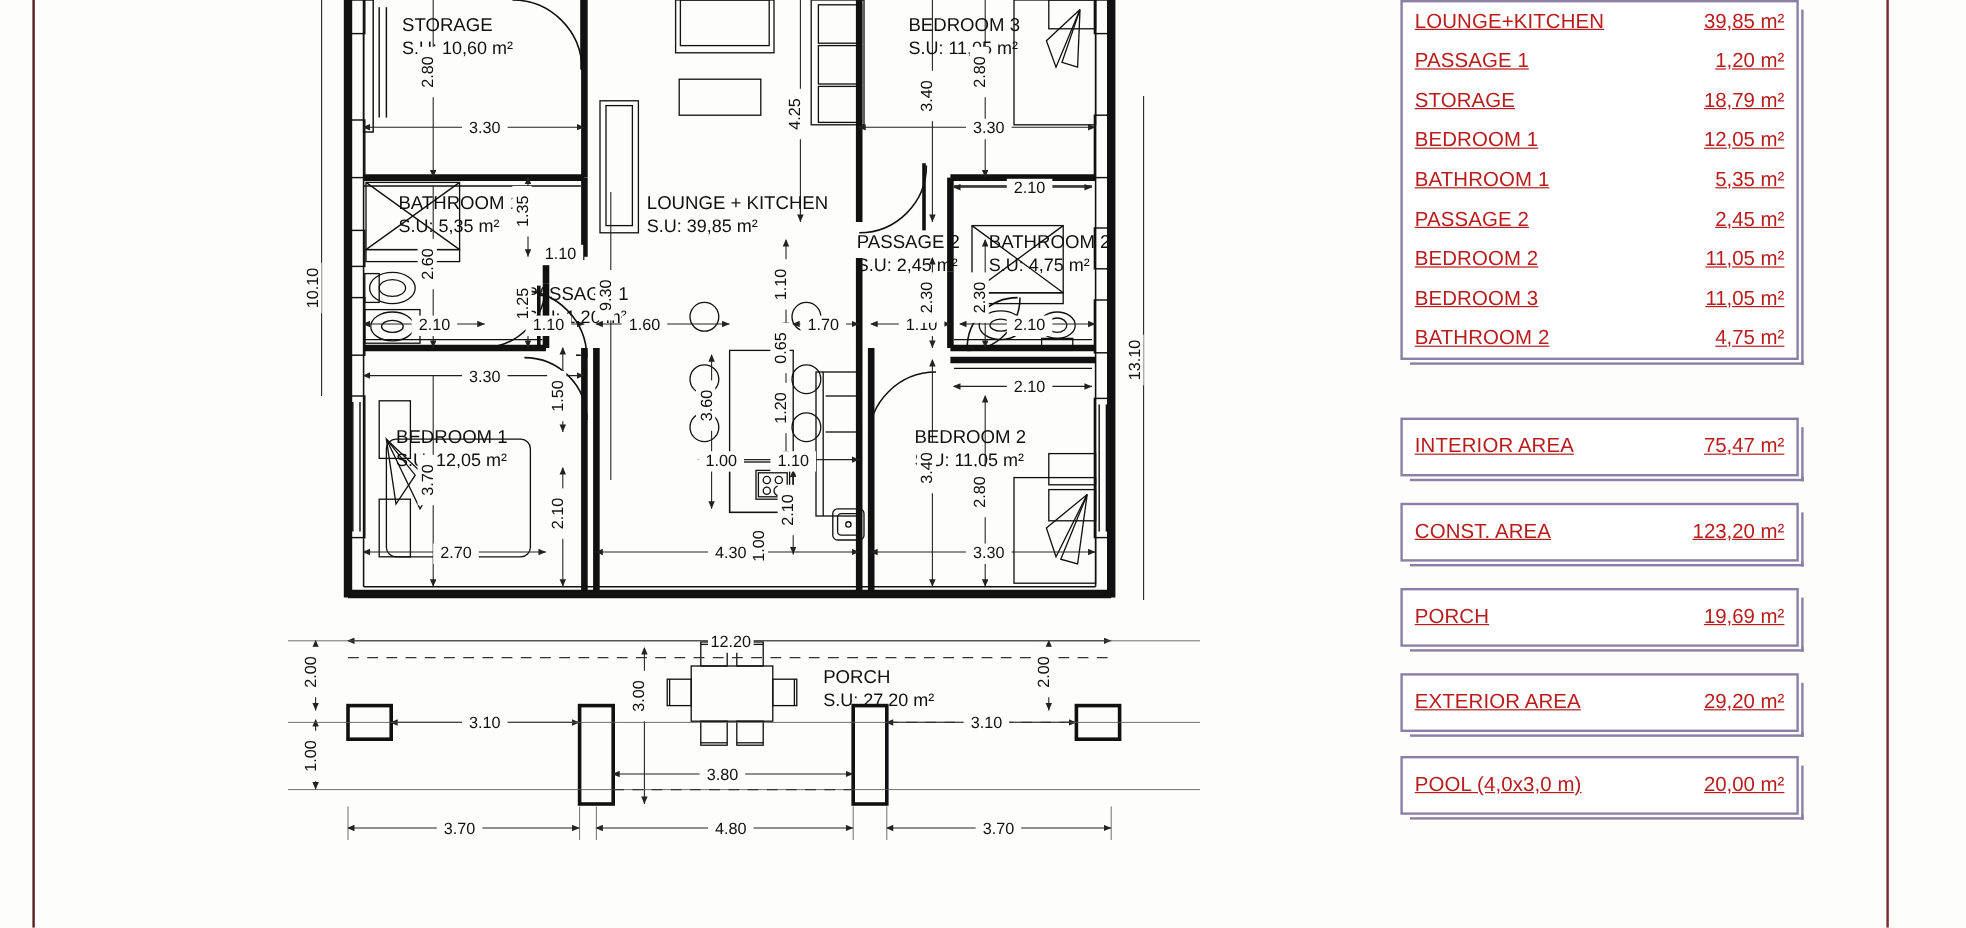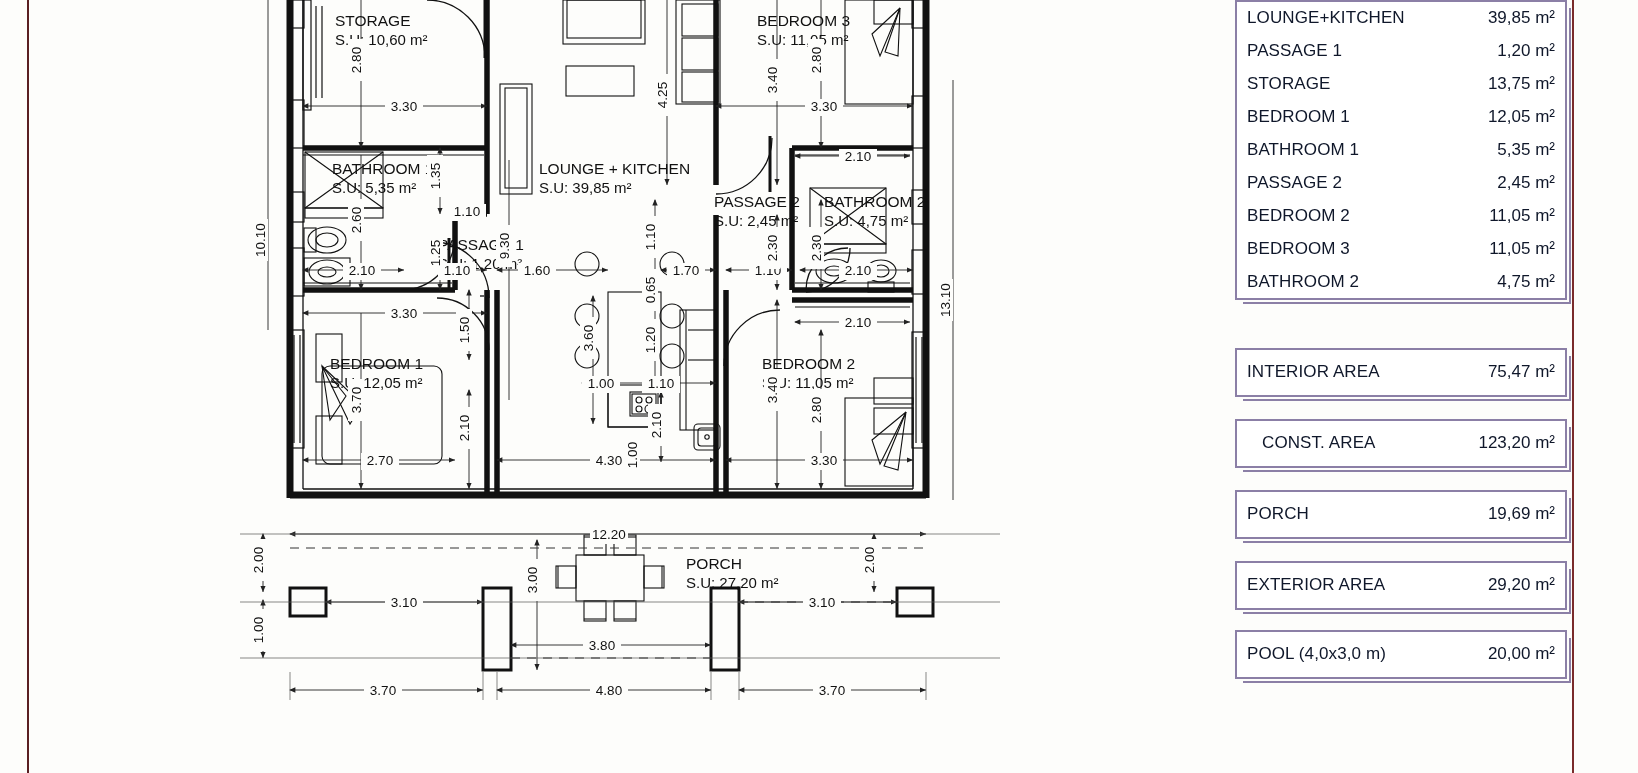--- a/index.html
+++ b/index.html
@@ -21,22 +21,22 @@
   .margin-rule-2{
     position:absolute;left:1572px;top:0;width:2px;height:773px;
     background:#7a2b2b;
   }
 
   
   #plan{position:absolute;left:0;top:0;width:1638px;height:773px;}
 
   
   .legend{
-    position:absolute;left:1235px;top:0px;width:332px;
-    font-size:17px;color:#0f172a;
+    position:absolute;left:1167px;top:0px;width:332px;
+    font-size:17px;color:#b91c1c;text-decoration:underline;
   }
   .legend-box{
     position:relative;
     border:2px solid #8b7fa6;
     background:#ffffff;
     box-sizing:border-box;
     margin-bottom:12px;
   }
   .legend-box::after{
     content:"";position:absolute;left:6px;right:-6px;bottom:-6px;height:4px;
@@ -610,21 +610,21 @@
         <div class="legend-row">
           <span class="lbl">LOUNGE+KITCHEN</span>
           <span class="val">39,85 m²</span>
         </div>
         <div class="legend-row">
           <span class="lbl">PASSAGE 1</span>
           <span class="val">1,20 m²</span>
         </div>
         <div class="legend-row">
           <span class="lbl">STORAGE</span>
-          <span class="val">13,75 m²</span>
+          <span class="val">18,79 m²</span>
         </div>
         <div class="legend-row">
           <span class="lbl">BEDROOM 1</span>
           <span class="val">12,05 m²</span>
         </div>
         <div class="legend-row">
           <span class="lbl">BATHROOM 1</span>
           <span class="val">5,35 m²</span>
         </div>
         <div class="legend-row">
@@ -645,21 +645,21 @@
         </div>
       </div>
 
     <div id="totals-host">
         <div class="legend-box single-box" style="margin-bottom: 22px; margin-top: 48px;">
           <div class="legend-row">
             <span class="lbl">INTERIOR AREA</span>
             <span class="val">75,47 m²</span>
           </div>
         </div>
-        <div class="legend-box single-box" style="margin-bottom: 22px; padding-left: 15px;">
+        <div class="legend-box single-box" style="margin-bottom: 22px;">
           <div class="legend-row">
             <span class="lbl">CONST. AREA</span>
             <span class="val">123,20 m²</span>
           </div>
         </div>
         <div class="legend-box single-box" style="margin-bottom: 22px;">
           <div class="legend-row">
             <span class="lbl">PORCH</span>
             <span class="val">19,69 m²</span>
           </div>

